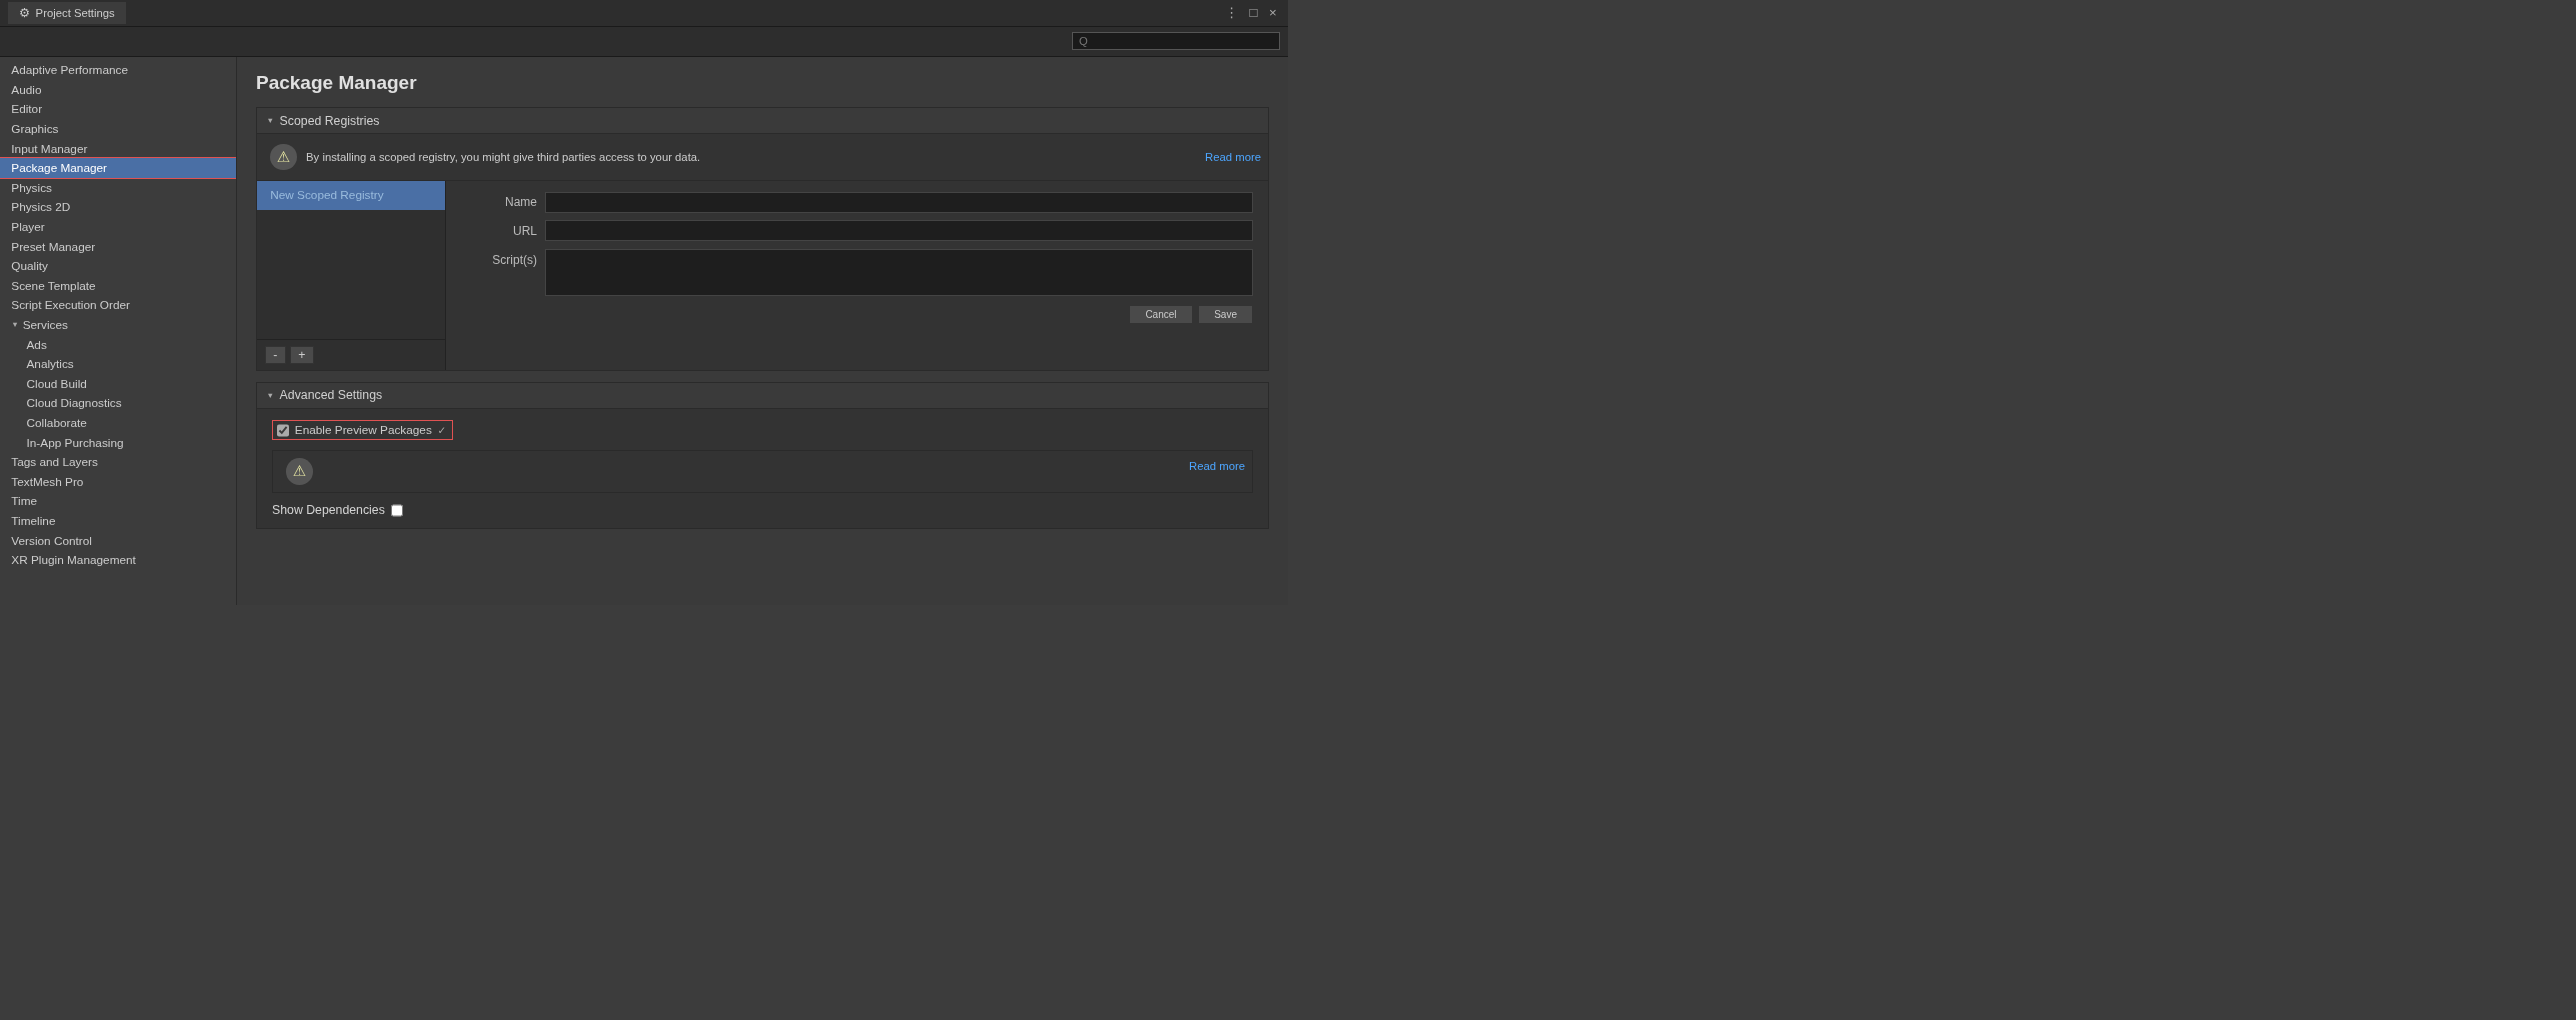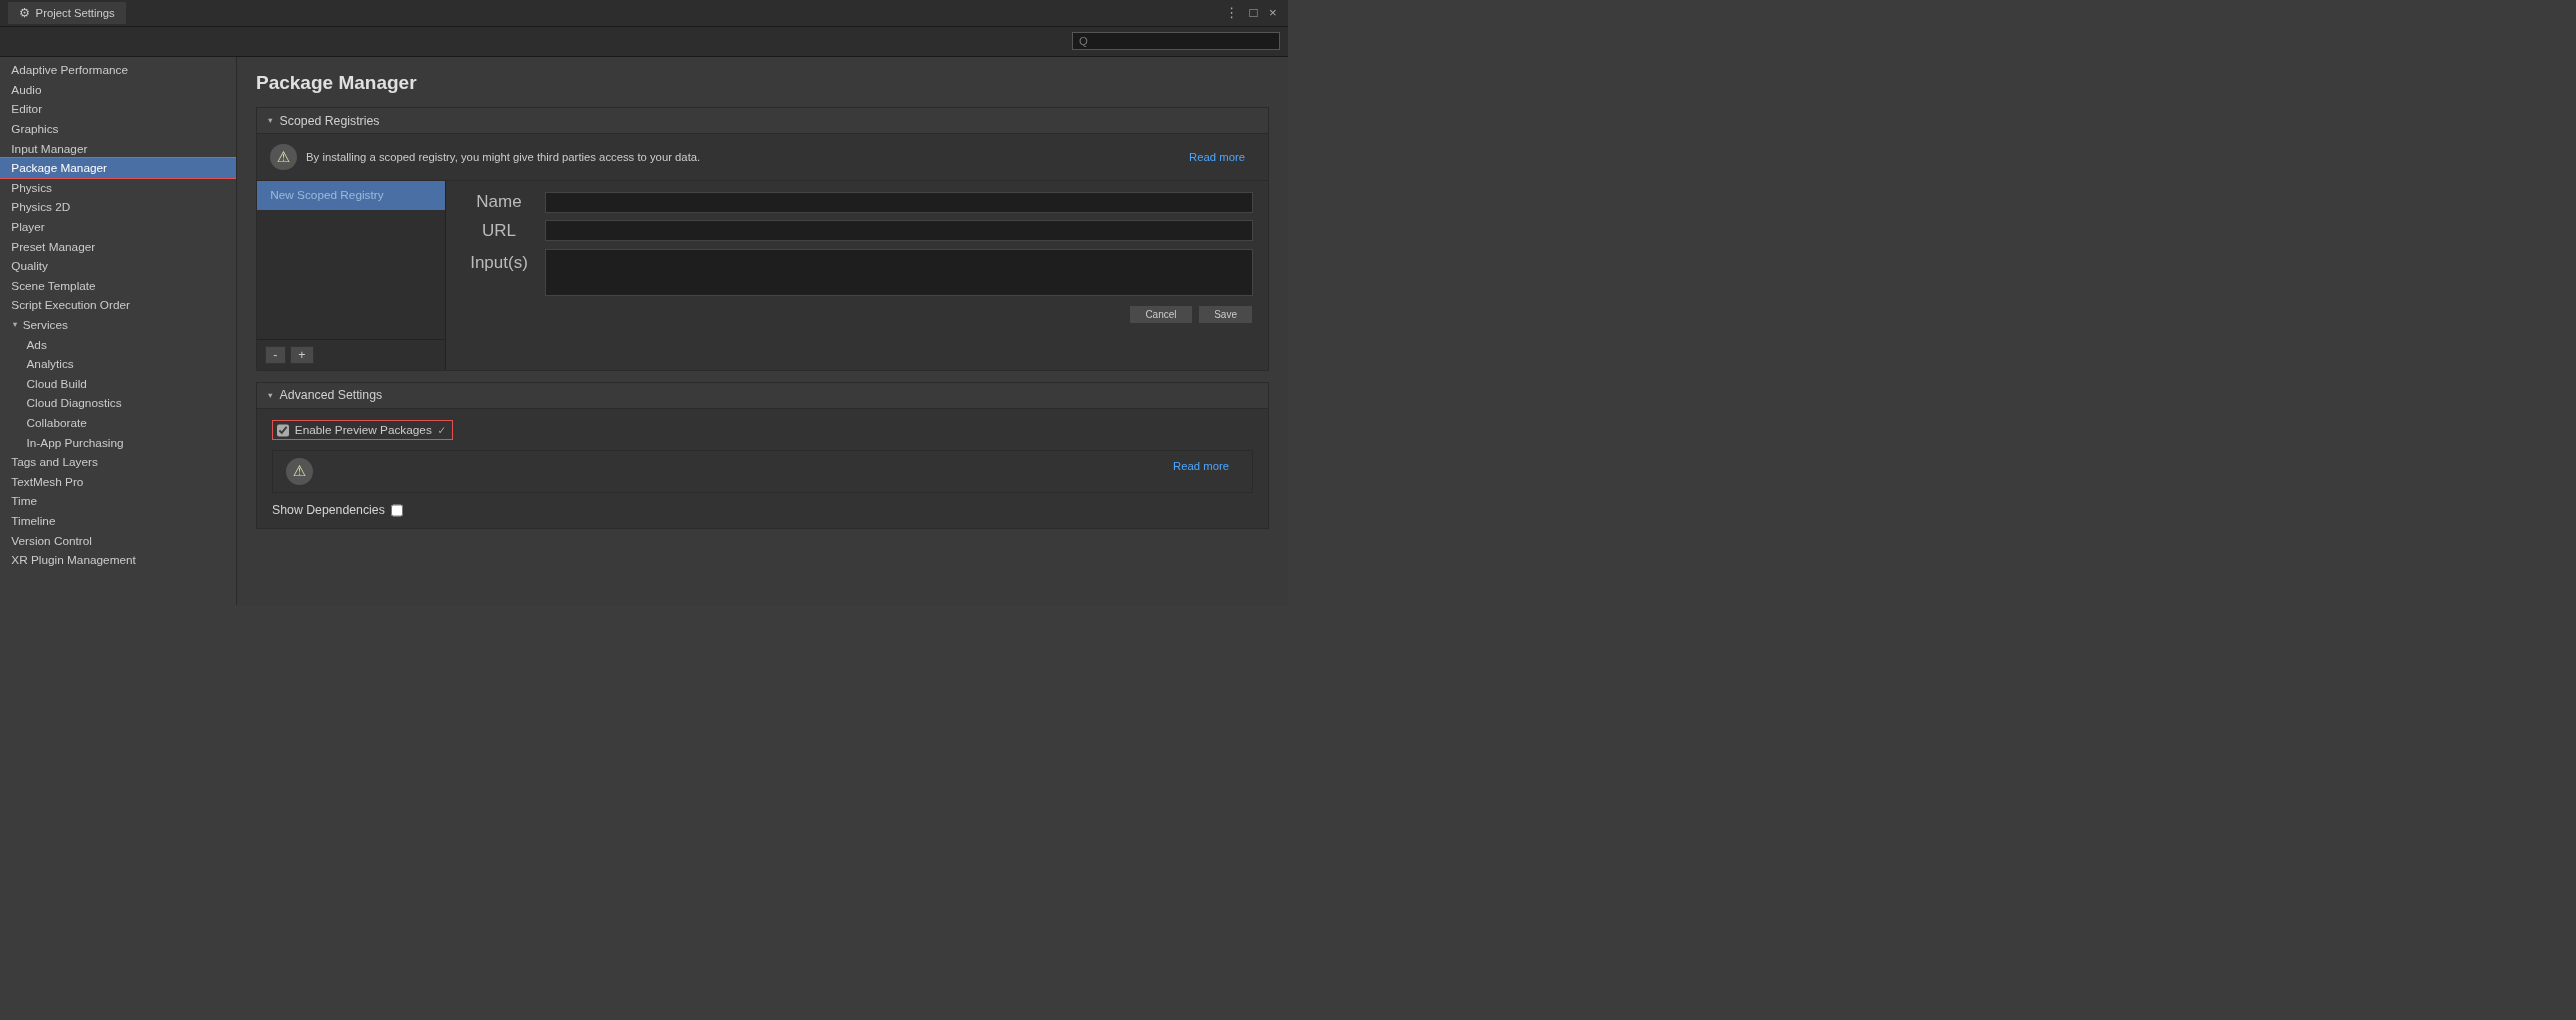--- a/index.html
+++ b/index.html
@@ -167,21 +167,21 @@
       justify-content: center;
       font-size: 15px;
       color: #e0e0a0;
       flex-shrink: 0;
     }
     .read-more-link {
       color: #4da6ff;
       font-size: 11.3px;
       cursor: pointer;
       position: absolute;
-      right: 23px;
+      right: 7px;
       text-decoration: none;
     }
 
     .registry-layout {
       display: flex;
       min-height: 189px;
     }
 
     .registry-item {
       padding: 7.6px 13.2px;
@@ -201,23 +201,23 @@
 
     .form-row {
       display: flex;
       align-items: center;
       margin-bottom: 7.6px;
       gap: 7.6px;
     }
 
     .form-label {
       width: 76px;
-      font-size: 17px;
+      font-size: 12px;
       color: #bbb;
-      text-align: center;
+      text-align: right;
     }
 
     .form-input {
       flex: 1;
       background: #1e1e1e;
       border: 0.9px solid #444;
       color: #ccc;
       padding: 2.8px 5.7px;
       font-size: 11.3px;
       outline: none;
@@ -456,21 +456,21 @@
           <div class="registry-form">
             <div class="form-row">
               <span class="form-label">Name</span>
               <input class="form-input" type="text" style="">
             </div>
             <div class="form-row">
               <span class="form-label">URL</span>
               <input class="form-input" type="text" style="">
             </div>
             <div class="form-row" style="align-items:flex-start;">
-              <span class="form-label" style="margin-top:3.8px;">Input(s)</span>
+              <span class="form-label" style="margin-top:3.8px;">Script(s)</span>
               <textarea class="form-textarea" style=""></textarea>
             </div>
             <div class="form-controls">
               <button class="btn">Cancel</button>
               <button class="btn btn-save">Save</button>
             </div>
           </div>
         </div>
       </div>
     </div>

